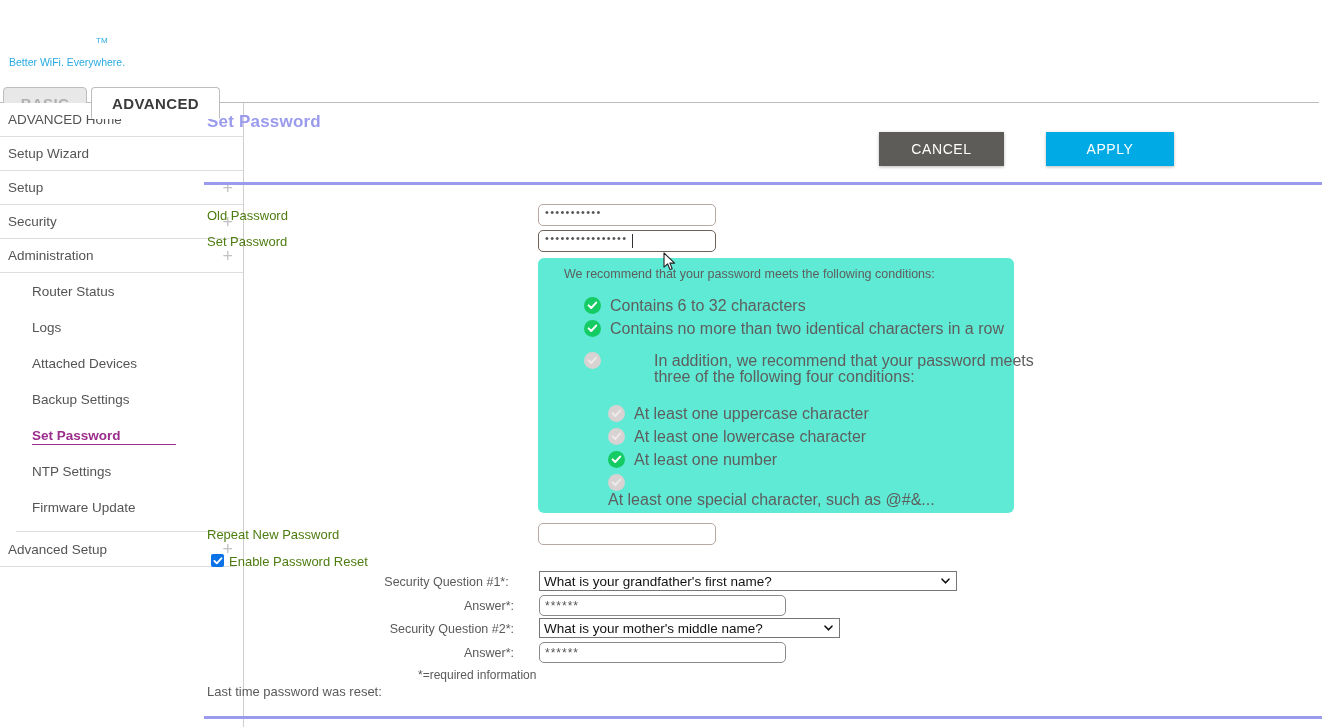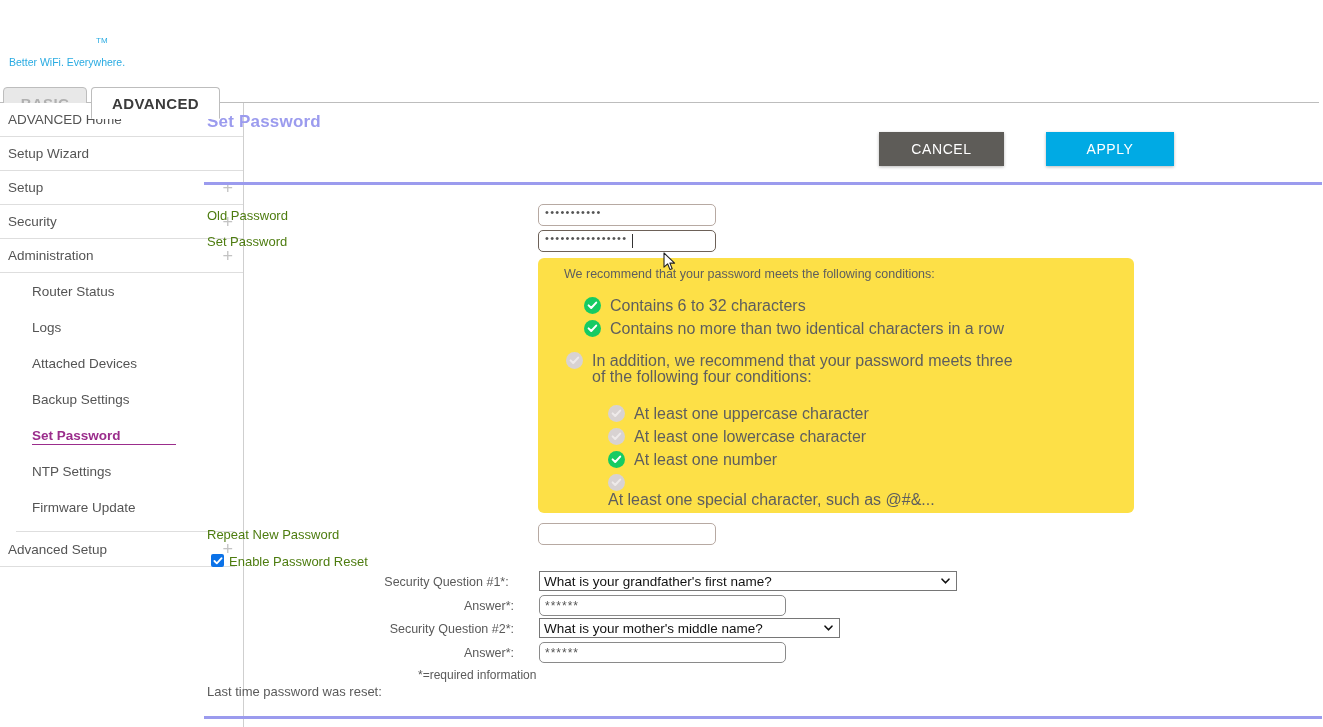--- a/index.html
+++ b/index.html
@@ -137,22 +137,22 @@
   }
   .txt.focused { border-color: #6d6158; }
   .dots { letter-spacing: 1.3px; font-size: 11px; color: #555; }
   .caret {
     position: absolute; width: 1px; background: #333;
   }
 
   
   .rec-panel {
     position: absolute; left: 334px; top: 155px;
-    width: 596px; height: 255px;
-    background: #fde047; border-radius: 6px;
+    width: 476px; height: 255px;
+    background: #5eead4; border-radius: 6px;
   }
   .rec-intro {
     position: absolute; left: 26px; top: 9px;
     font-size: 12.5px; color: #5e5e5e;
   }
   .cond-row {
     position: absolute; display: flex; align-items: flex-start;
     font-size: 16px; color: #5e5e5e; margin-left: 20px;
   }
   .chk {
@@ -304,21 +304,21 @@
 
       <div class="cond-row" style="left:26px; top:62px; width:450px;">
         <span class="chk on">
           <svg width="11" height="11" viewBox="0 0 11 11">
               <path d="M1.6 5.4 L4.2 8 L9.2 2.6" stroke="#fff" stroke-width="2" fill="none" stroke-linecap="round" stroke-linejoin="round"></path>
             </svg>
         </span>
         <span class="cond-text">Contains no more than two identical characters in a row</span>
       </div>
 
-      <div class="cond-row" style="left:8px; top:94px; width:455px;">
+      <div class="cond-row" style="left:26px; top:94px; width:455px;gap:44px;">
         <span class="chk off">
           <svg width="11" height="11" viewBox="0 0 11 11">
               <path d="M1.6 5.4 L4.2 8 L9.2 2.6" stroke="#eeeaea" stroke-width="2" fill="none" stroke-linecap="round" stroke-linejoin="round"></path>
             </svg>
         </span>
         <span class="cond-text" style="max-width:425px;">In addition, we recommend that your password meets three of the following four conditions:</span>
       </div>
 
       <div class="cond-row" style="left:50px; top:147px; width:430px;">
         <span class="chk off">

